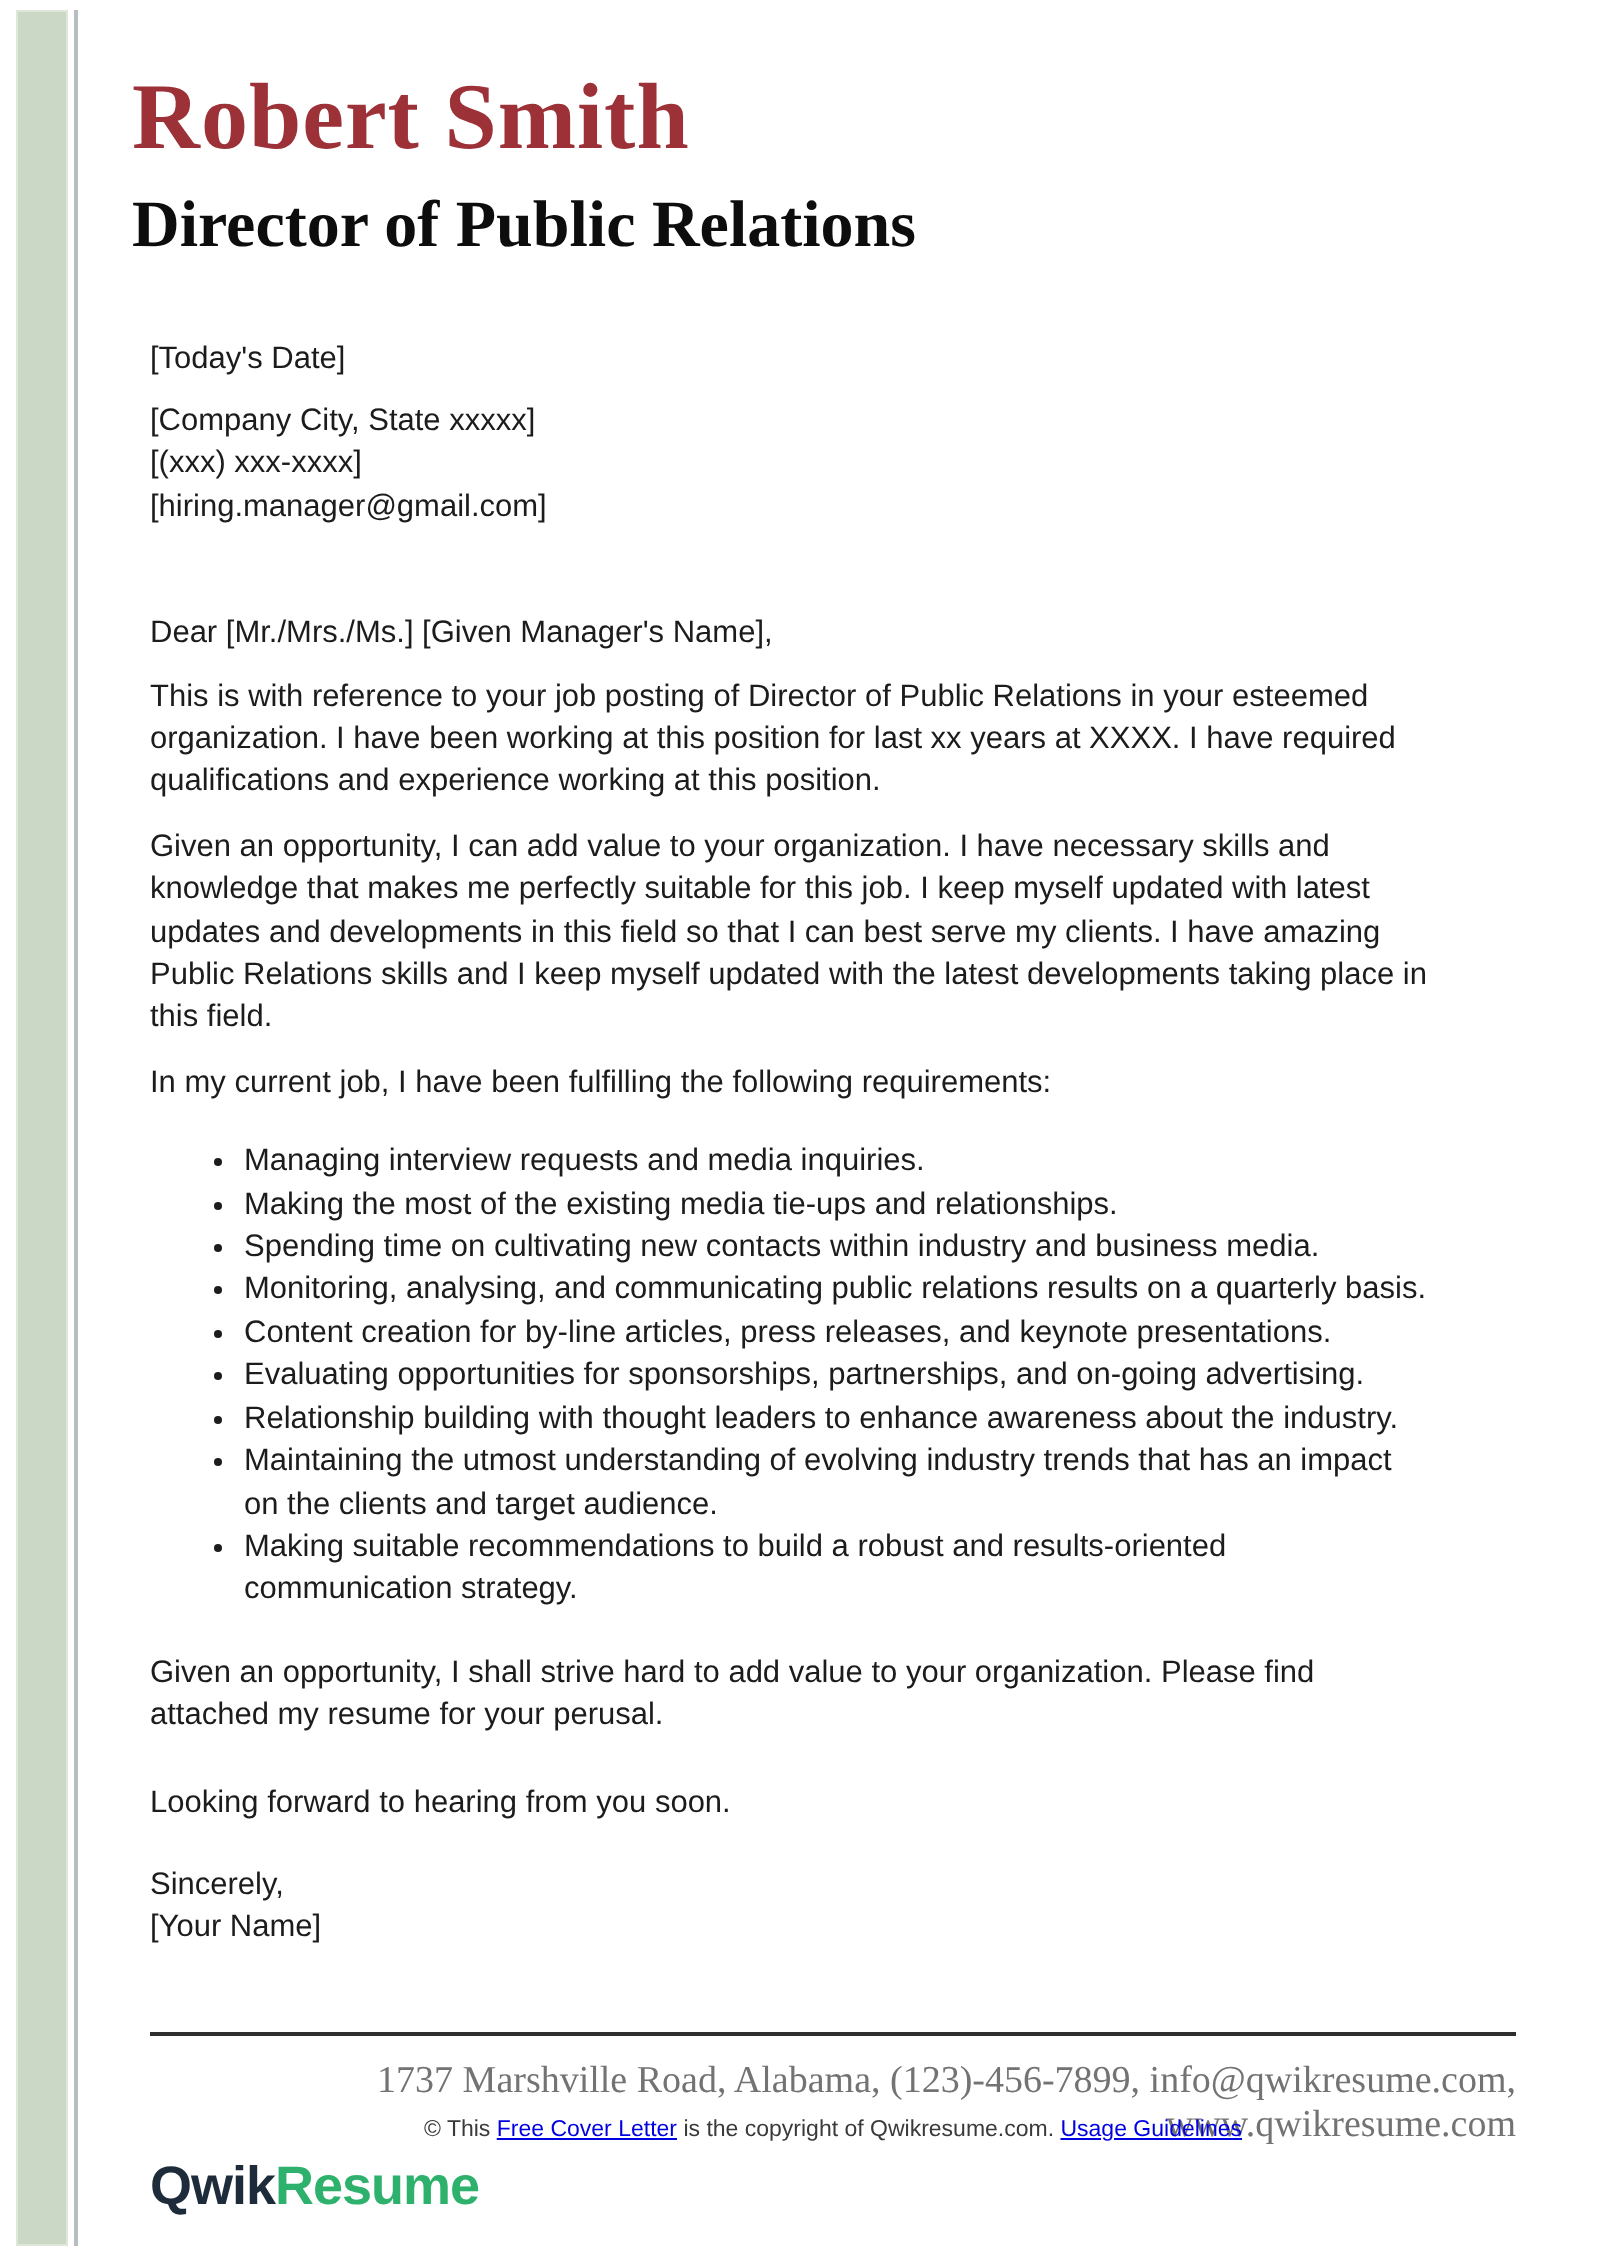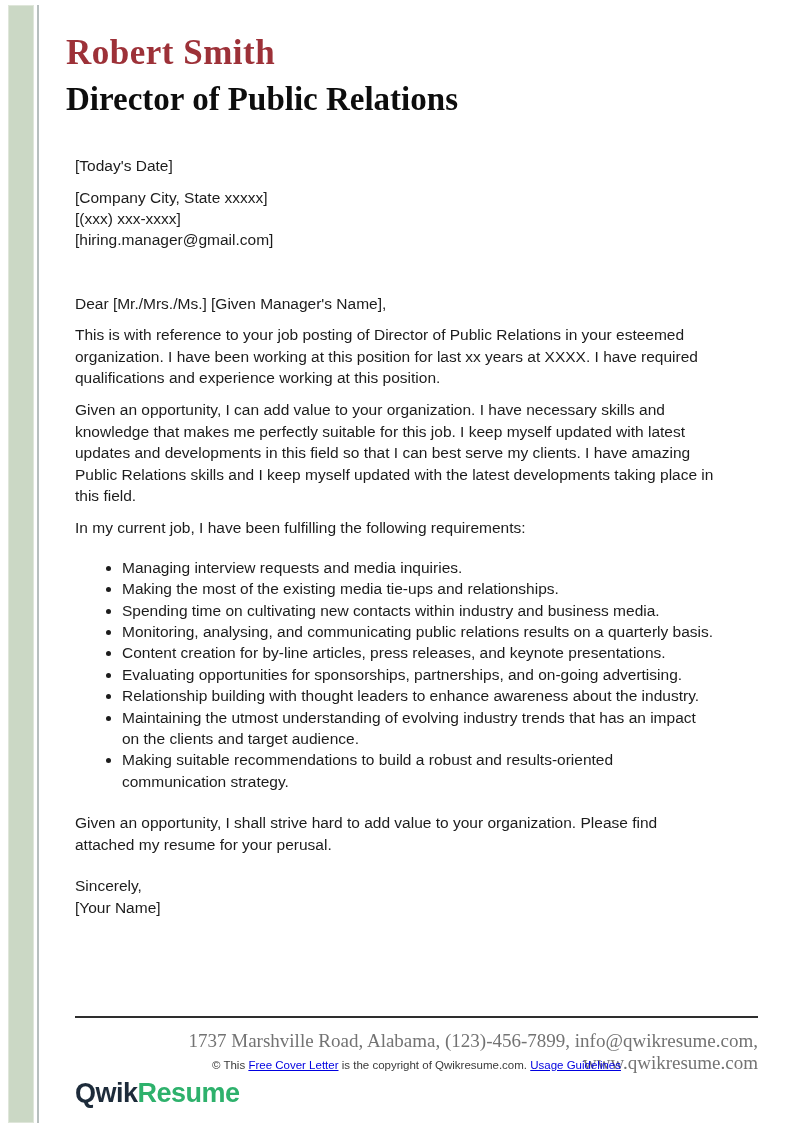--- a/index.html
+++ b/index.html
@@ -16,21 +16,21 @@
   }
   .accent-edge {
     position:absolute; left:37px; top:5px; width:2px; height:1118px;
     background:#b7bfbe;
   }
   .content {
     position:absolute; left:75px; top:0; width:686px;
   }
   h1.name {
     font-family:"Liberation Serif", serif; font-weight:bold;
-    font-size:35px; line-height:1.12; color:#9d3138;
+    font-size:47px; line-height:1.12; color:#9d3138;
     margin:33px 0 0 -9px; letter-spacing:0.5px;
   }
   h2.job-title {
     font-family:"Liberation Serif", serif; font-weight:bold;
     font-size:33px; line-height:1.15; color:#0d0d0d;
     margin:9px 0 0 -9px;
   }
   .body-text { font-size:15.5px; line-height:21.4px; color:#1c1c1c; }
   .para { white-space:pre-line; }
   .date-line   { margin-top:36px; }
@@ -110,20 +110,21 @@
     <li>Evaluating opportunities for sponsorships, partnerships, and on-going advertising.</li>
     <li>Relationship building with thought leaders to enhance awareness about the industry.</li>
     <li>Maintaining the utmost understanding of evolving industry trends that has an impact
 on the clients and target audience.</li>
     <li>Making suitable recommendations to build a robust and results-oriented
 communication strategy.</li>
   </ul>
 
   <p class="body-text para closing">Given an opportunity, I shall strive hard to add value to your organization. Please find
 attached my resume for your perusal.</p>
+  <p class="body-text followup">Looking forward to hearing from you soon.</p>
   <p class="body-text signoff">Sincerely,</p>
   <p class="body-text signature">[Your Name]</p>
 </div>
 
 <div class="footer-rule"></div>
 
 <div class="footer-contact">1737 Marshville Road, Alabama, (123)-456-7899, info@qwikresume.com, www.qwikresume.com</div>
 
 <div class="footer-copy">
   <span>© This </span><a>Free Cover Letter</a><span> is the copyright of Qwikresume.com. </span><a>Usage Guidelines</a>

